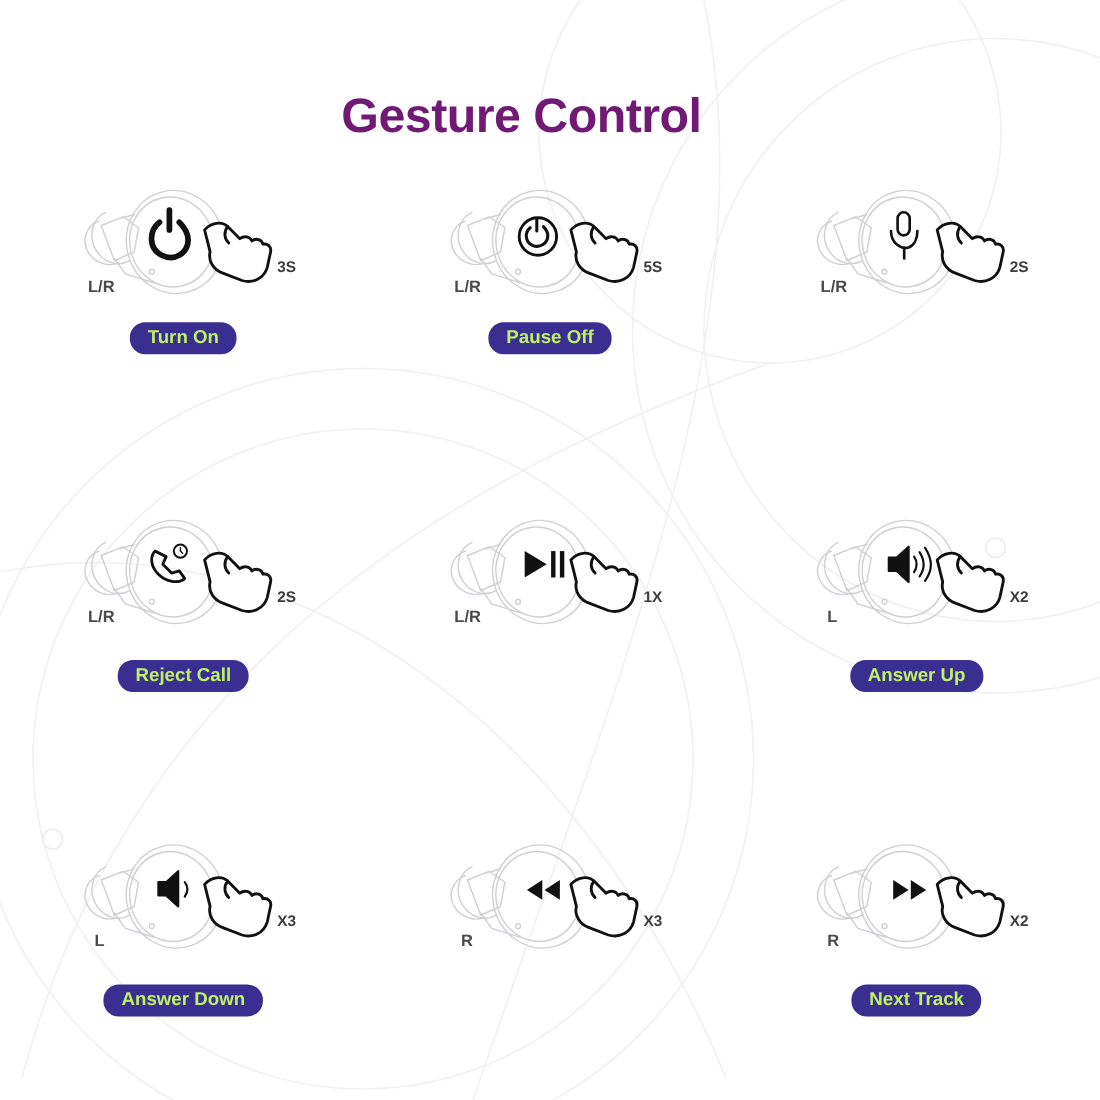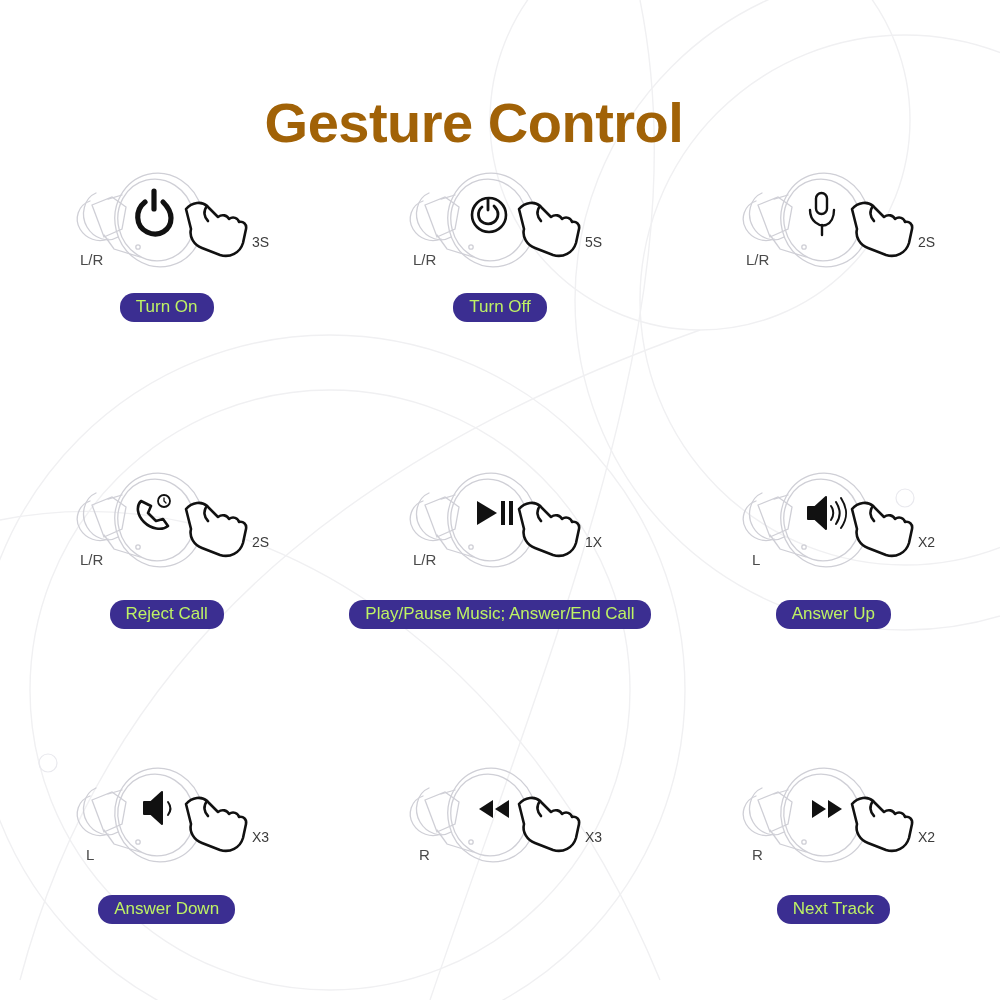--- a/index.html
+++ b/index.html
@@ -7,29 +7,30 @@
     width:1000px;height:1000px;
     background:#ffffff;
     font-family:"Liberation Sans", sans-serif;
     overflow:hidden;
     position:relative;
   }
   #bg-deco{position:absolute;inset:0;width:1000px;height:1000px;pointer-events:none;}
   .page-title{
     position:absolute;top:52px;left:0;width:948px;
     text-align:center;
-    font-size:56px;font-weight:bold;color:#a16207;
+    font-size:44px;font-weight:bold;color:#701a75;
     letter-spacing:-0.5px;
     font-family:"Liberation Sans", sans-serif;
   }
   .grid{
     position:absolute;top:165px;left:0;width:864px;
     display:grid;
     grid-template-columns:repeat(3,333.33px);
     grid-template-rows:300px 295px 215px;
+    font-weight:bold;
   }
   .cell{position:relative;display:flex;flex-direction:column;align-items:center;}
   .art{position:relative;width:230px;height:110px;}
   .art svg{position:absolute;top:0;left:0;}
   .badge{
     display:inline-block;
     background:#3b2e91;
     color:#bef264;
     border-radius:14px;
     padding:4px 16px 5px 16px;
@@ -112,21 +113,21 @@
           <path d="M103 34 L 103 45" stroke-width="2.8" stroke-linecap="round"></path>
         </g>
         <g stroke="#111" fill="#fff" stroke-width="2.6" stroke-linejoin="round" stroke-linecap="round">
           <path d="M134 44 C 140 37, 150 36, 155 41 L 166 52 C 170 49, 175 50, 177 54 C 181 51, 186 53, 187 57 C 191 56, 195 59, 194 64 L 191 78 C 188 88, 178 93, 168 90 L 150 83 C 142 80, 137 72, 139 64 Z"></path>
           <path d="M155 41 C 151 46, 152 52, 156 56"></path>
         </g>
         <text x="200" y="82" font-family="Liberation Sans, sans-serif" font-size="14" fill="#3c3c3c">5S</text>
         <text x="28" y="100" font-family="Liberation Sans, sans-serif" font-size="15" fill="#4a4a4a">L/R</text>
       </svg>
     </div>
-    <div class="badge-wrap"><span class="badge">Turn Off</span></div>
+    <div class="badge-wrap"><span class="badge">Pause Off</span></div>
   </div>
 
   <div class="cell r1">
     <div class="art">
       <svg width="230" height="110" viewBox="0 0 230 110">
         <g fill="none" stroke="#cfcfd6" stroke-width="1.3" stroke-linecap="round">
           <path d="M38 36 C 26 40, 22 54, 28 64 C 34 74, 46 78, 56 74"></path>
           <path d="M44 28 C 32 33, 28 50, 35 62 C 42 74, 56 78, 66 72"></path>
           <path d="M40 40 L 60 32 L 74 42 L 70 64 L 52 72 Z"></path>
           <path d="M56 34 L 70 30"></path>
@@ -198,21 +199,20 @@
           <rect x="124" y="36" width="4" height="24"></rect>
         </g>
         <g stroke="#111" fill="#fff" stroke-width="2.6" stroke-linejoin="round" stroke-linecap="round">
           <path d="M134 44 C 140 37, 150 36, 155 41 L 166 52 C 170 49, 175 50, 177 54 C 181 51, 186 53, 187 57 C 191 56, 195 59, 194 64 L 191 78 C 188 88, 178 93, 168 90 L 150 83 C 142 80, 137 72, 139 64 Z"></path>
           <path d="M155 41 C 151 46, 152 52, 156 56"></path>
         </g>
         <text x="200" y="82" font-family="Liberation Sans, sans-serif" font-size="14" fill="#3c3c3c">1X</text>
         <text x="28" y="100" font-family="Liberation Sans, sans-serif" font-size="15" fill="#4a4a4a">L/R</text>
       </svg>
     </div>
-    <div class="badge-wrap"><span class="badge">Play/Pause Music; Answer/End Call</span></div>
   </div>
 
   <div class="cell">
     <div class="art">
       <svg width="230" height="110" viewBox="0 0 230 110">
         <g fill="none" stroke="#cfcfd6" stroke-width="1.3" stroke-linecap="round">
           <path d="M38 36 C 26 40, 22 54, 28 64 C 34 74, 46 78, 56 74"></path>
           <path d="M44 28 C 32 33, 28 50, 35 62 C 42 74, 56 78, 66 72"></path>
           <path d="M40 40 L 60 32 L 74 42 L 70 64 L 52 72 Z"></path>
           <path d="M56 34 L 70 30"></path>

